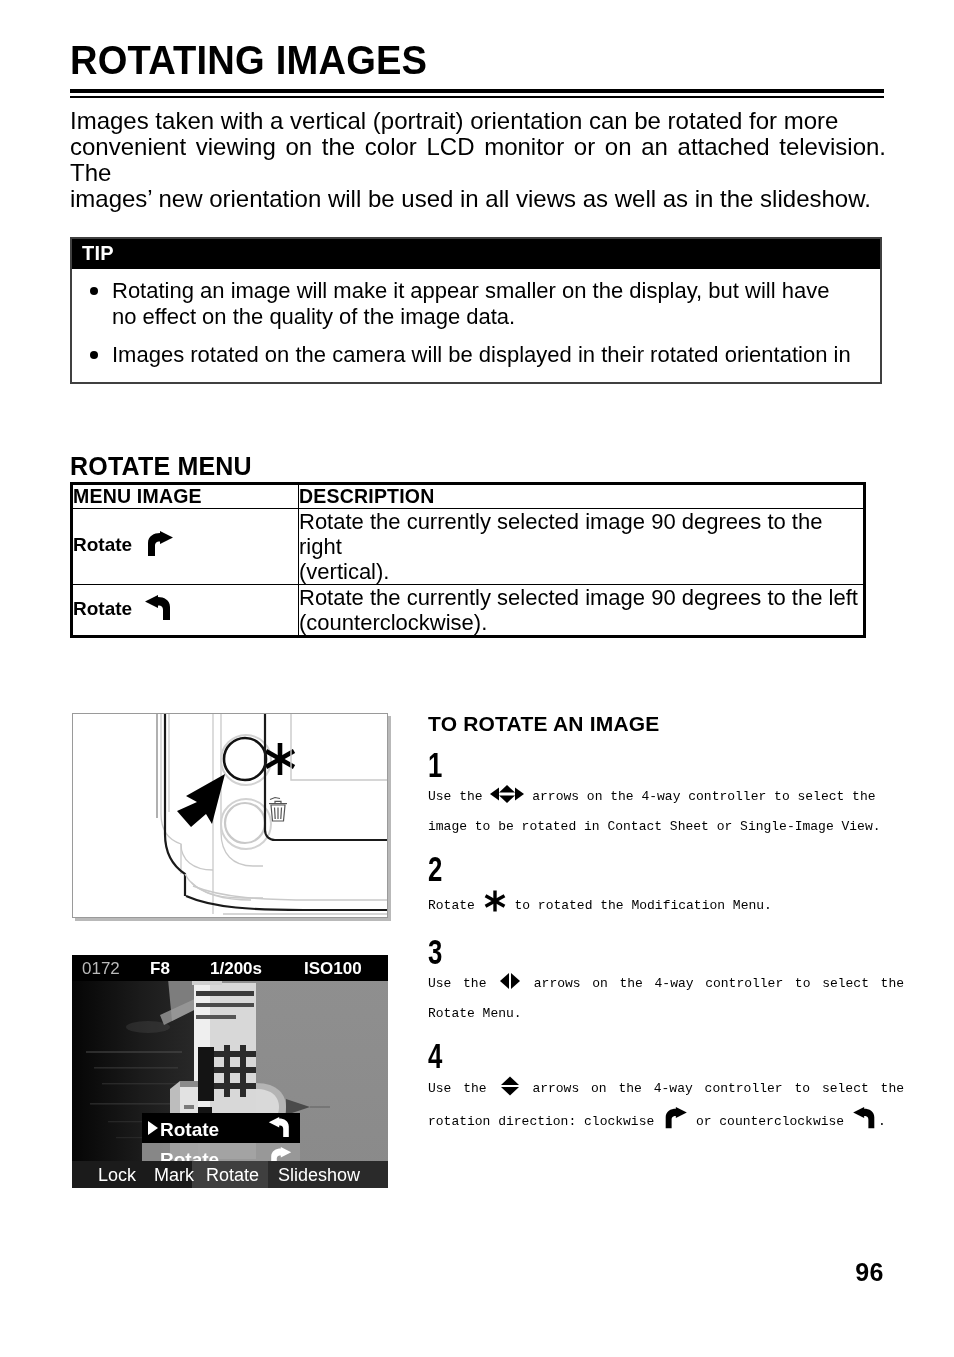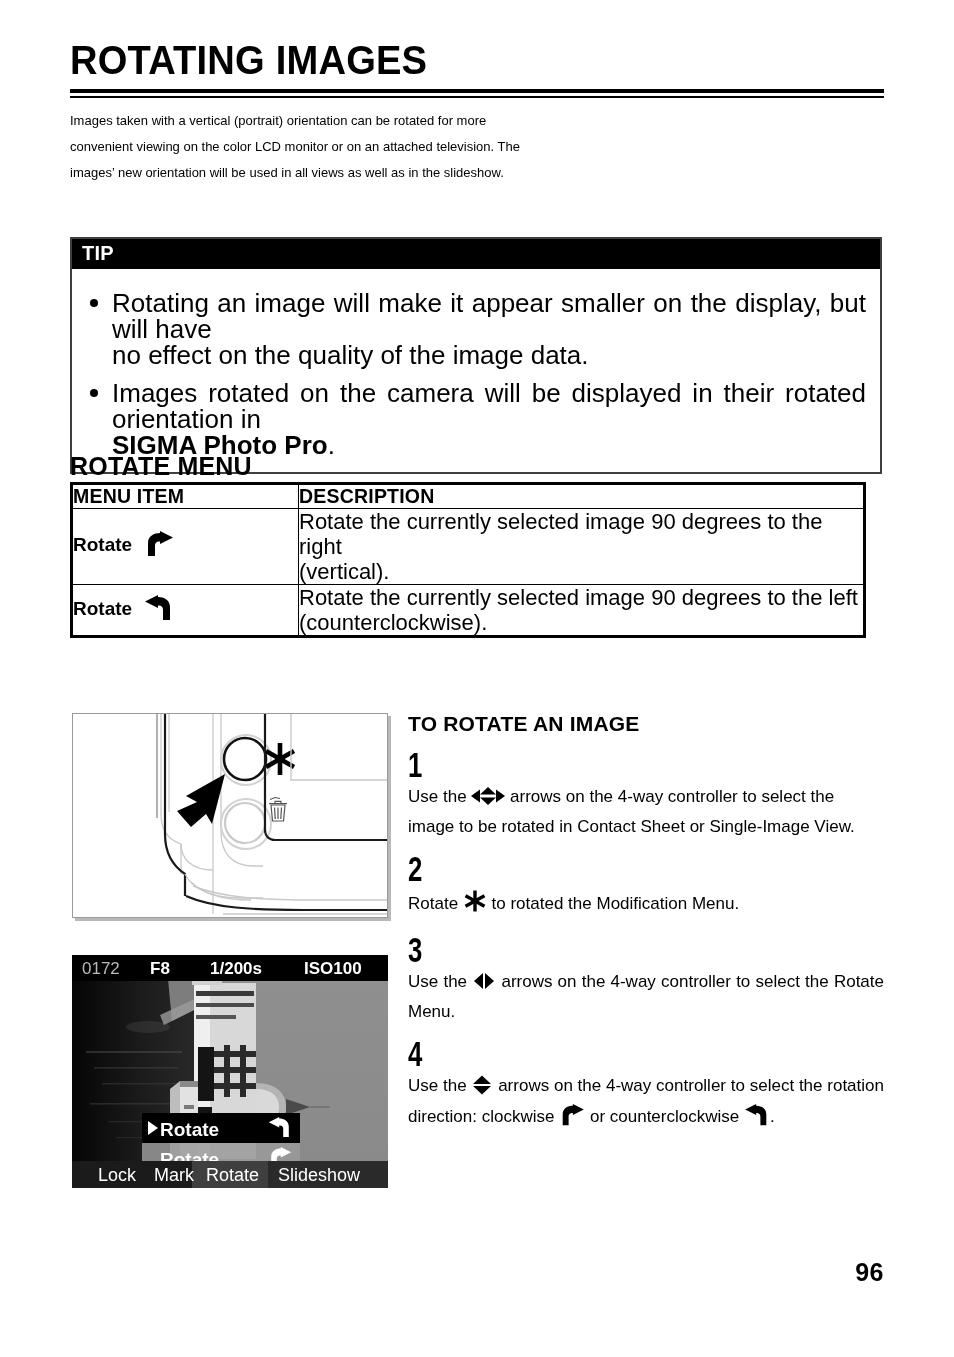--- a/index.html
+++ b/index.html
@@ -50,21 +50,21 @@
     height: 2px;
     background: #000;
   }
 
   
   .intro {
     position: absolute;
     left: 70px;
     top: 108px;
     width: 816px;
-    font-size: 13px;
+    font-size: 24px;
     line-height: 26px;
     text-align: justify;
     text-justify: inter-word;
   }
   .intro > span { display: block; }
 
   
   .tip-box {
     position: absolute;
     left: 70px;
@@ -82,25 +82,24 @@
     padding: 3px 10px 4px 10px;
     line-height: 1.15;
     letter-spacing: 0.3px;
   }
   .tip-body {
     padding: 9px 14px 12px 14px;
   }
   .tip-item {
     position: relative;
     padding-left: 26px;
-    font-size: 26px;
+    font-size: 22px;
     line-height: 26px;
     margin-bottom: 12px;
     text-align: justify;
-    margin-top: 12px;
   }
   .tip-item:last-child { margin-bottom: 2px; }
   .tip-bullet {
     position: absolute;
     left: 4px;
     top: 9px;
     width: 8px;
     height: 8px;
     border-radius: 50%;
     background: #000;
@@ -182,21 +181,21 @@
     width: 316px;
     height: 233px;
     background: #e5e5e5;
     overflow: hidden;
   }
   .lcd-figure svg { display: block; }
 
   
   .instructions {
     position: absolute;
-    left: 408px;
+    left: 428px;
     top: 712px;
     width: 476px;
   }
   .instr-title {
     font-size: 21px;
     font-weight: bold;
     letter-spacing: 0.2px;
     margin: 0 0 14px 0;
   }
   .step-num {
@@ -204,24 +203,25 @@
     font-weight: bold;
     line-height: 0.95;
     font-family: "Liberation Sans", sans-serif;
     transform: scaleX(0.78) scaleY(1.06);
     transform-origin: left bottom;
     display: block;
     margin-bottom: 3px;
     letter-spacing: -1px;
   }
   .step-body {
-    font-size: 17px;
+    font-size: 13px;
     line-height: 26px;
     text-align: justify;
     margin-bottom: 14px;
+    font-family: Liberation Mono, monospace;
   }
   .step-body.nojust { text-align: left; }
   .step-block { margin-bottom: 2px; }
 
   .inline-icon {
     display: inline-block;
     vertical-align: -4px;
   }
   .inline-icon.tight { vertical-align: -5px; }
 
@@ -258,36 +258,35 @@
 
       <div class="tip-item">
         <span class="tip-bullet"></span>
         <span class="tip-line">Rotating an image will make it appear smaller on the display, but will have</span>
         <span class="tip-line">no effect on the quality of the image data.</span>
       </div>
 
       <div class="tip-item">
         <span class="tip-bullet"></span>
         <span class="tip-line">Images rotated on the camera will be displayed in their rotated orientation in</span>
-        <span class="tip-line"><b>SIGMA Photo Pro</b><span>.</span></span>
       </div>
 
     </div>
   </div>
 
   <div class="section-heading">ROTATE MENU</div>
 
   <table class="menu-table">
     <colgroup>
         <col class="col-item">
         <col>
       </colgroup>
     <tbody>
       <tr>
-        <td class="hdr-cell">MENU ITEM</td>
+        <td class="hdr-cell">MENU IMAGE</td>
         <td class="hdr-cell">DESCRIPTION</td>
       </tr>
 
       <tr>
         <td class="item-cell"><span>Rotate</span><span class="rot-icon">
           <svg width="30" height="26" viewBox="0 0 30 26" aria-hidden="true">
             <path d="M4 25 L4 12 C4 5 10 2 16 2 L16 0 L29 6.5 L16 13 L16 10.5 C12 10.5 11 12.5 11 15 L11 25 Z" fill="#000"></path>
           </svg>
         </span></td>
         <td class="desc-cell">

